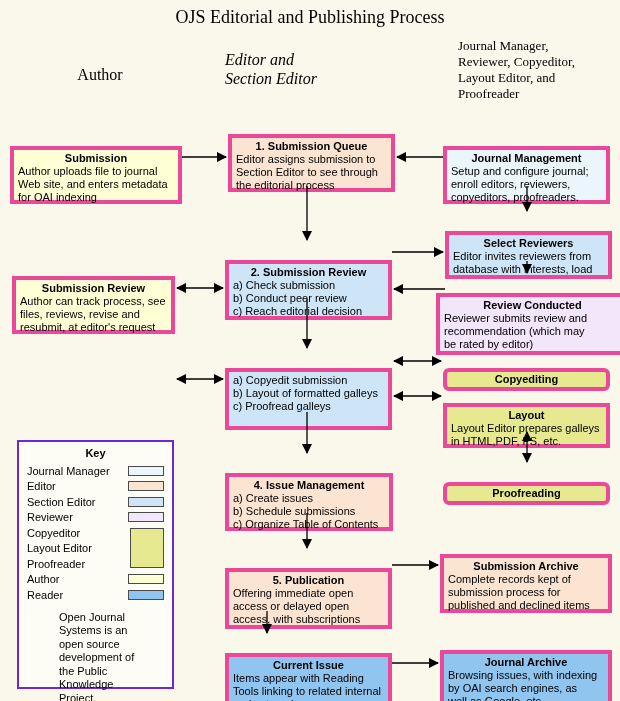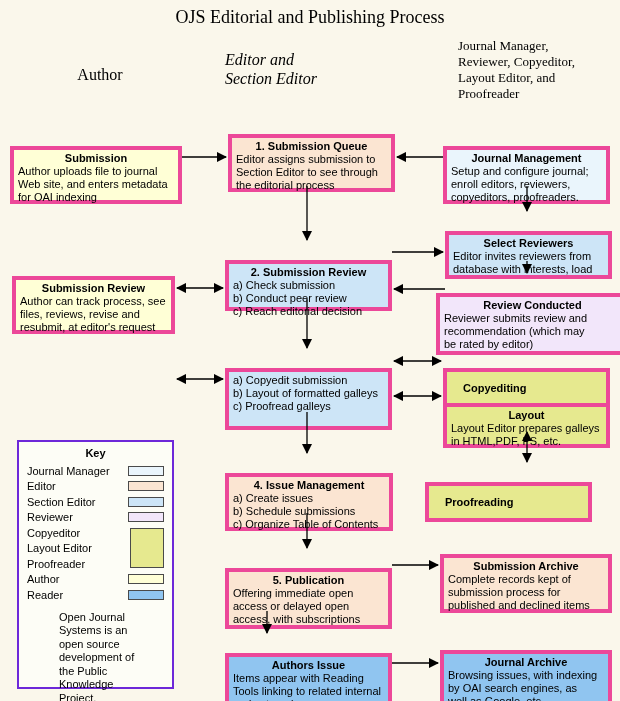--- a/index.html
+++ b/index.html
@@ -10,21 +10,21 @@
     font-family:"Liberation Serif",serif;font-size:18px;color:#000;}
   .col-header{position:absolute;font-family:"Liberation Serif",serif;color:#000;white-space:pre-line;}
   .col-author{left:40px;top:66px;width:120px;text-align:center;font-size:16px;}
   .col-editor{left:225px;top:50px;width:170px;text-align:left;font-size:16px;line-height:19px;font-style:italic;}
   .col-manager{left:458px;top:38px;width:158px;text-align:left;font-size:13px;line-height:16px;}
 
   .box{position:absolute;box-sizing:border-box;border:4px solid #ec4899;
     padding:2px 4px;font-size:11px;line-height:13px;color:#000;margin-top:18px;}
   .box-title{font-weight:bold;text-align:center;}
   .box-body{white-space:pre-line;text-align:left;}
-  .title-only{display:flex;align-items:center;justify-content:flex-start;padding:16px;}
+  .title-only{display:flex;align-items:center;justify-content:center;padding:0;border-radius:6px;}
 
   .author-bg{background:#FFFFD6;}
   .editor-bg{background:#FBE5D2;}
   .sectioneditor-bg{background:#CDE5F7;}
   .journalmanager-bg{background:#EAF5FC;}
   .reviewer-bg{background:#F2E6FA;}
   .copyeditor-bg{background:#E6E98F;}
   .reader-bg{background:#90C5F0;}
 
   #arrows{position:absolute;left:0;top:0;width:620px;height:701px;pointer-events:none;}
@@ -72,21 +72,21 @@
     <div class="box-body">Setup and configure journal;
 enroll editors, reviewers,
 copyeditors, proofreaders.</div>
   </div>
 
   <div class="box sectioneditor-bg" style="left:445px;top:213px;width:167px;height:48px">
     <div class="box-title">Select Reviewers</div>
     <div class="box-body">Editor invites reviewers from
 database with interests, load</div>
   </div>
-  <div class="box sectioneditor-bg" style="left:225px;top:242px;width:167px;height:51px">
+  <div class="box sectioneditor-bg" style="left:225px;top:242px;width:167px;height:60px">
     <div class="box-title">2. Submission Review</div>
     <div class="box-body">a) Check submission
 b) Conduct peer review
 c) Reach editorial decision</div>
   </div>
   <div class="box author-bg" style="left:12px;top:258px;width:163px;height:58px">
     <div class="box-title">Submission Review</div>
     <div class="box-body">Author can track process, see
 files, reviews, revise and
 resubmit, at editor's request</div>
@@ -111,39 +111,39 @@
     <div class="box-body">Layout Editor prepares galleys
 in HTML,PDF, PS, etc.</div>
   </div>
 
   <div class="box editor-bg" style="left:225px;top:455px;width:168px;height:58px">
     <div class="box-title">4. Issue Management</div>
     <div class="box-body">a) Create issues
 b) Schedule submissions
 c) Organize Table of Contents</div>
   </div>
-  <div class="box copyeditor-bg title-only" style="left:425px;top:464px;width:167px;height:23px">
+  <div class="box copyeditor-bg title-only" style="left:443px;top:464px;width:167px;height:23px">
     <div class="box-title">Proofreading</div>
   </div>
 
   <div class="box editor-bg" style="left:225px;top:550px;width:167px;height:61px">
     <div class="box-title">5. Publication</div>
     <div class="box-body">Offering immediate open
 access or delayed open
 access, with subscriptions</div>
   </div>
   <div class="box editor-bg" style="left:440px;top:536px;width:172px;height:59px">
     <div class="box-title">Submission Archive</div>
     <div class="box-body">Complete records kept of
 submission process for
 published and declined items</div>
   </div>
 
   <div class="box reader-bg" style="left:225px;top:635px;width:167px;height:60px">
-    <div class="box-title">Authors Issue</div>
+    <div class="box-title">Current Issue</div>
     <div class="box-body">Items appear with Reading
 Tools linking to related internal
 and external resources</div>
   </div>
   <div class="box reader-bg" style="left:440px;top:632px;width:172px;height:61px">
     <div class="box-title">Journal Archive</div>
     <div class="box-body">Browsing issues, with indexing
 by OAI search engines, as
 well as Google, etc.</div>
   </div>

